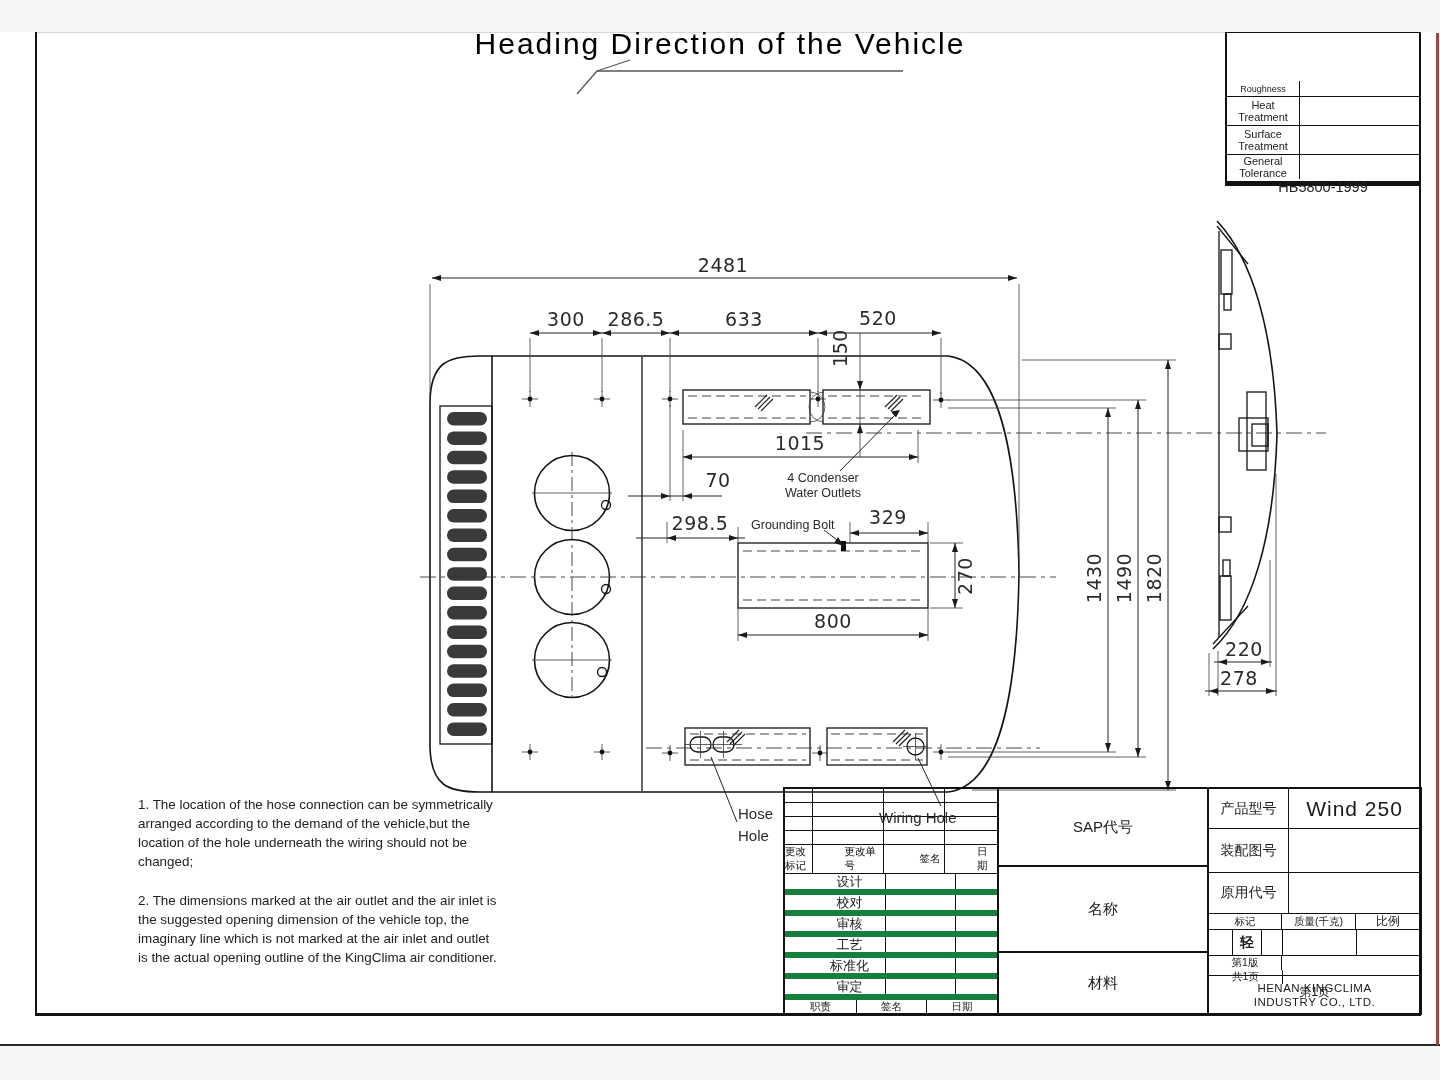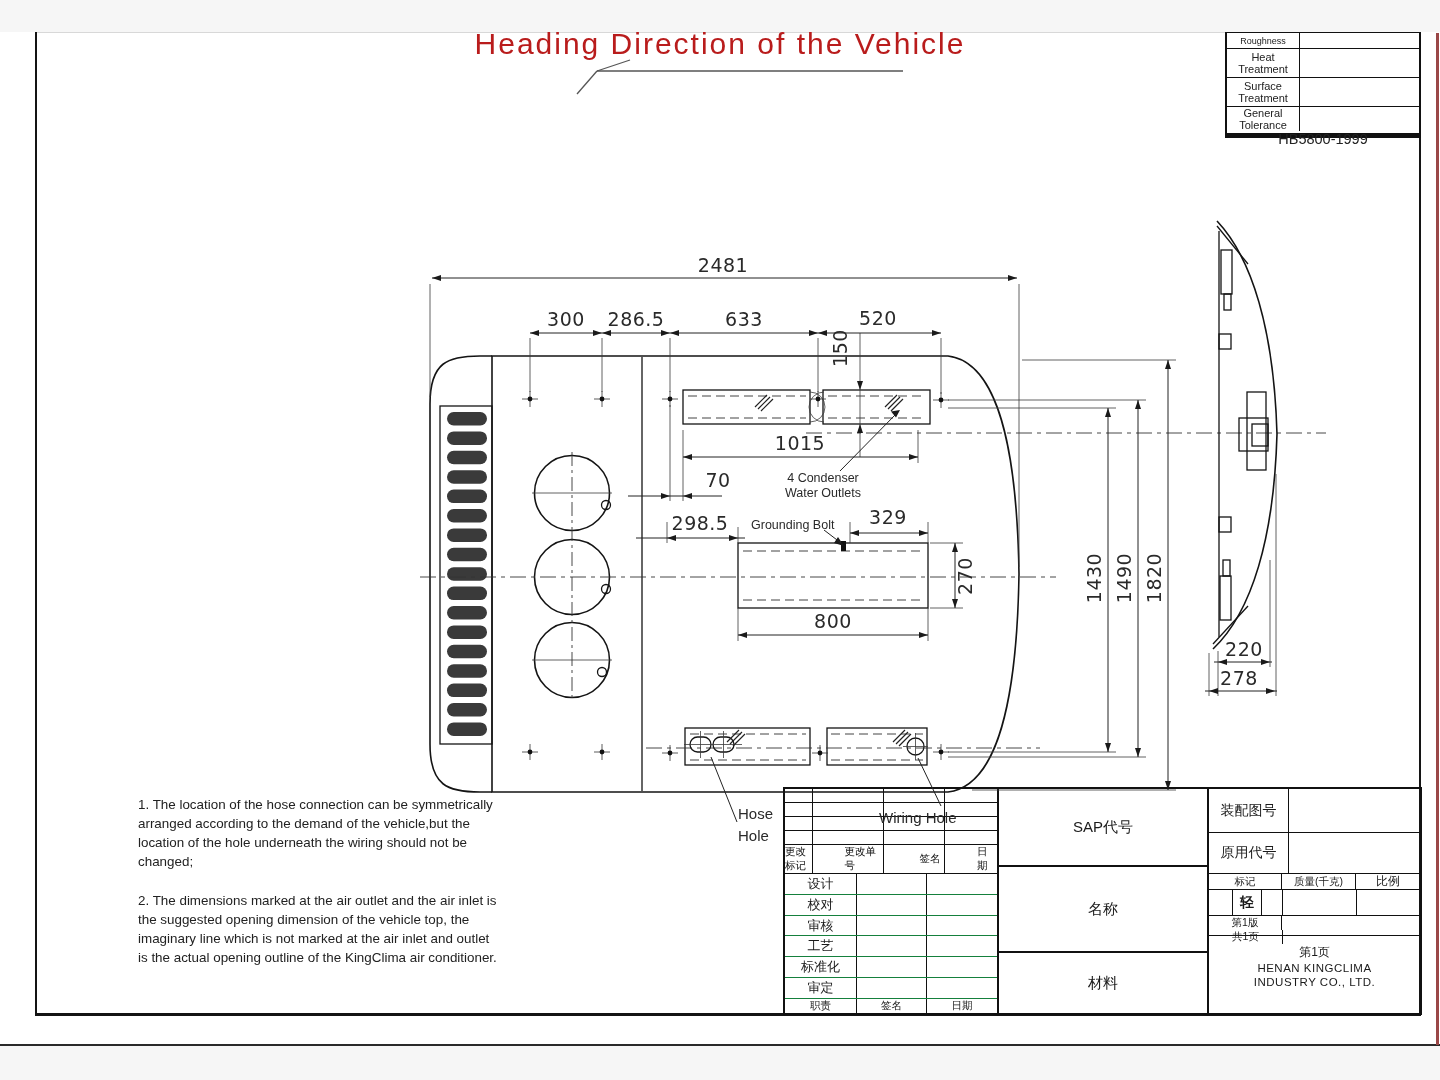--- a/index.html
+++ b/index.html
@@ -5,21 +5,21 @@
   html,body{margin:0;padding:0;}
   body{width:1440px;height:1080px;position:relative;background:#fff;
        font-family:"Liberation Sans","DejaVu Sans",sans-serif;color:#1a1a1a;overflow:hidden;}
   .abs{position:absolute;}
   
   .strip{background:#f6f6f6;}
   .frame{background:#141414;}
   .redline{background:#9a4747;}
   
   .heading{left:410px;top:27px;width:620px;text-align:center;font-size:30px;
-           letter-spacing:2px;color:#b91c1c;font-weight:400;}
+           letter-spacing:2px;color:#000000;font-weight:400;}
   
   .notes{left:138px;top:795px;width:364px;font-size:13.4px;line-height:19px;color:#222;}
   .notes p{margin:0 0 20px 0;}
   
   .spec{left:1225px;top:32px;width:196px;border:2px solid #111;border-top:1px solid #111;
         box-sizing:border-box;background:#fff;}
   .spec-row{display:flex;border-bottom:1px solid #111;}
   .spec-row:last-child{border-bottom:3px solid #111;}
   .spec-label{width:72px;border-right:1px solid #111;display:flex;align-items:center;
               justify-content:center;text-align:center;font-size:11px;line-height:12px;color:#222;}
@@ -30,21 +30,21 @@
   .tb *{box-sizing:border-box;}
   .colA{width:212px;display:flex;flex-direction:column;}
   .colB{width:210px;border-left:2px solid #111;display:flex;flex-direction:column;}
   .colC{flex:1;border-left:2px solid #111;display:flex;flex-direction:column;}
   .rev{height:88px;display:flex;flex-direction:column;}
   .rev-row{display:flex;flex:1;border-bottom:1px solid #111;gap:32px;}
   .rev-c{border-right:1px solid #111;display:flex;align-items:center;justify-content:center;
          font-size:10.5px;color:#111;}
   .rc1{width:50px;} .rc2{width:72px;} .rc3{width:53px;} .rc4{width:37px;border-right:none;}
   .app{height:140px;display:flex;flex-direction:column;border-top:1.5px solid #111;}
-  .app-row{display:flex;height:21px;border-bottom:1px solid #15803d;}
+  .app-row{display:flex;height:21px;border-bottom:6px solid #15803d;padding-left:29px;}
   .app-foot{display:flex;flex:1;}
   .ac1{width:72px;border-right:1px solid #111;display:flex;align-items:center;justify-content:center;
        font-size:13px;}
   .ac2{width:70px;border-right:1px solid #111;}
   .ac3{flex:1;}
   .af{display:flex;align-items:center;justify-content:center;font-size:10.5px;}
   .bcell{display:flex;align-items:center;justify-content:center;font-size:15px;border-bottom:2px solid #111;}
   .bcell:last-child{border-bottom:none;}
   .c-row{display:flex;border-bottom:1.5px solid #111;}
   .c-lab{width:80px;border-right:1px solid #111;display:flex;align-items:center;justify-content:center;
@@ -91,21 +91,21 @@
 <div class="abs redline" style="left:1436px;top:33px;width:3px;height:1012px;"></div>
 
 <div class="abs heading">Heading Direction of the Vehicle</div>
 
 <div class="abs notes">
   <p>1. The location of the hose connection can be symmetrically arranged according to the demand of the vehicle,but the location of the hole underneath the wiring should not be changed;</p>
   <p>2. The dimensions marked at the air outlet and the air inlet is the suggested opening dimension of the vehicle top, the imaginary line which is not marked at the air inlet and outlet is the actual opening outline of the KingClima air conditioner.</p>
 </div>
 
 <div class="abs spec">
-  <div class="spec-row" style="height:15px;overflow:hidden;">
+  <div class="spec-row" style="height:15px;overflow:hidden;margin-top:48px;">
     <div class="spec-label" style="font-size:9px;">Roughness</div>
     <div class="spec-value"></div>
   </div>
   <div class="spec-row" style="height:28px;">
     <div class="spec-label">Heat Treatment</div>
     <div class="spec-value"></div>
   </div>
   <div class="spec-row" style="height:28px;">
     <div class="spec-label">Surface Treatment</div>
     <div class="spec-value"></div>
@@ -187,20 +187,24 @@
         <div class="ac3 af">日期</div>
       </div>
     </div>
   </div>
   <div class="colB">
     <div class="bcell" style="height:78px;">SAP代号</div>
     <div class="bcell" style="height:86px;">名称</div>
     <div class="bcell" style="flex:1;">材料</div>
   </div>
   <div class="colC">
+    <div class="c-row" style="height:40px;">
+      <div class="c-lab">产品型号</div>
+      <div class="c-val model">Wind 250</div>
+    </div>
     <div class="c-row" style="height:44px;">
       <div class="c-lab">装配图号</div>
       <div class="c-val"></div>
     </div>
     <div class="c-row" style="height:41px;">
       <div class="c-lab">原用代号</div>
       <div class="c-val"></div>
     </div>
     <div class="c-sub" style="height:16px;">
       <div class="sc1">标记</div>

